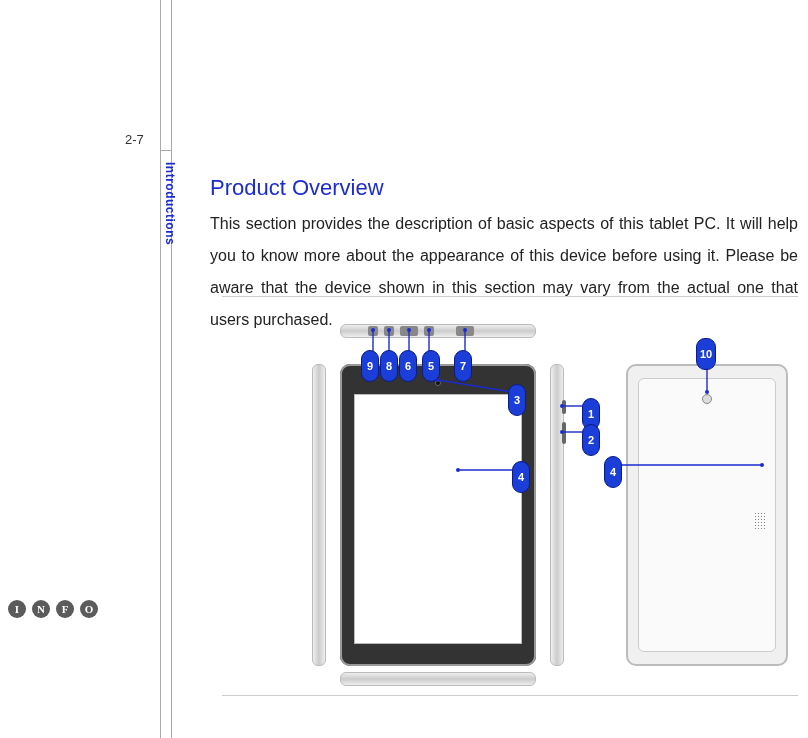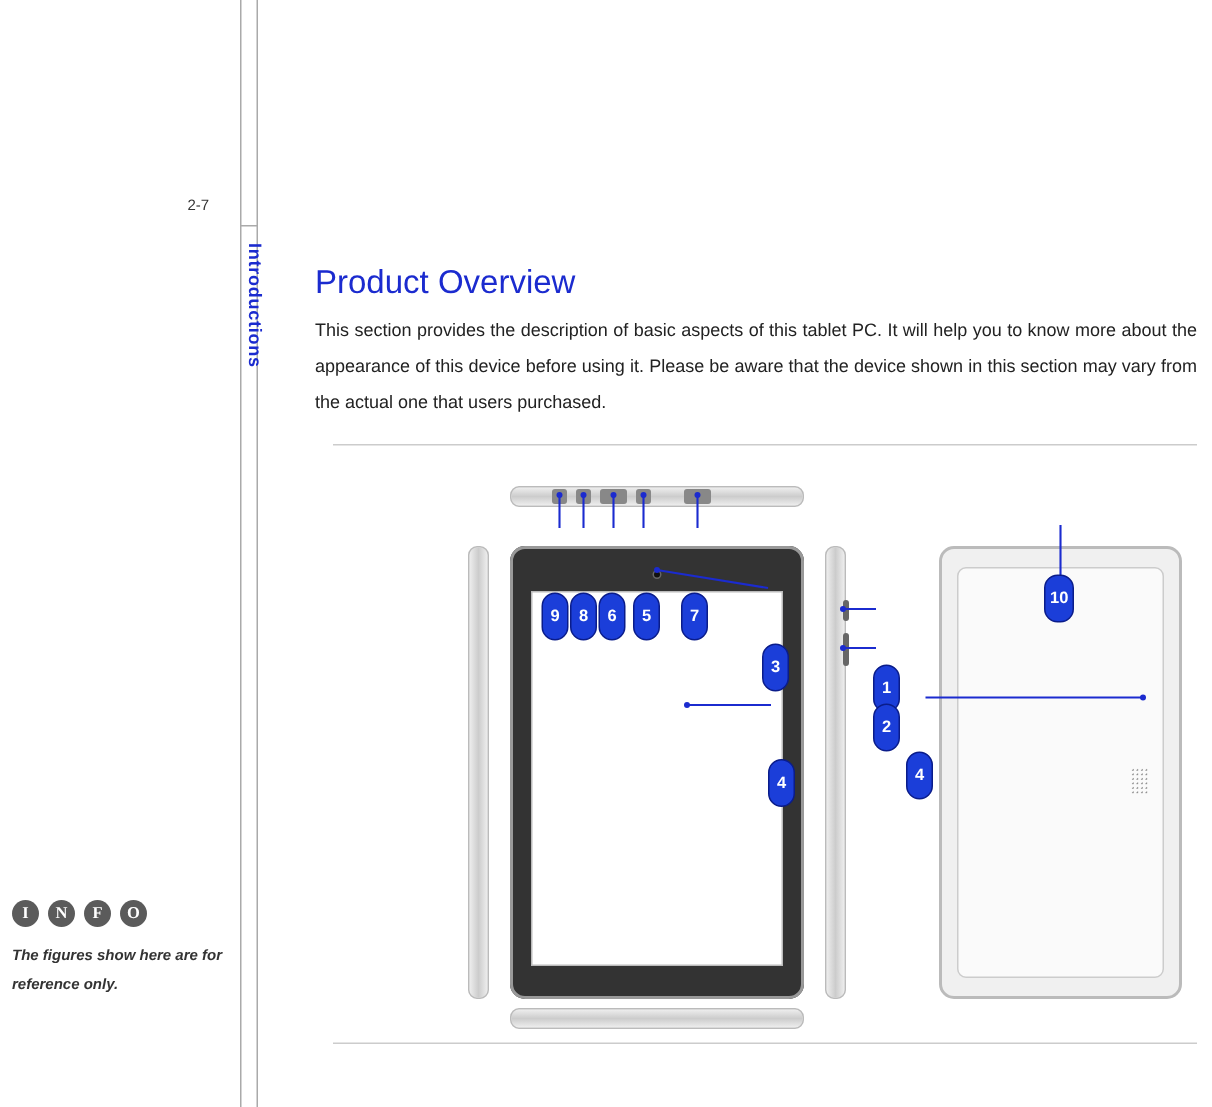--- a/index.html
+++ b/index.html
@@ -7,21 +7,21 @@
       font-family: Arial, Helvetica, sans-serif;
       width: 808px;
       height: 738px;
       background: #fff;
       position: relative;
       overflow: hidden;
     }
     .vline-l { position: absolute; top: 0; left: 160px; width: 1px; height: 738px; background: #aaa; }
     .vline-r { position: absolute; top: 0; left: 171px; width: 1px; height: 738px; background: #aaa; }
     .hline { position: absolute; top: 150px; left: 160px; width: 12px; height: 1px; background: #aaa; }
-    .page-num { position: absolute; top: 132px; left: 125px; font-size: 10px; color: #333; }
+    .page-num { position: absolute; top: 132px; left: 125px; font-size: 13px; color: #333; }
     .section-label {
       position: absolute;
       top: 162px;
       left: 163px;
       font-size: 12px;
       font-weight: bold;
       color: #1b2bcf;
       writing-mode: vertical-rl;
       text-orientation: mixed;
       letter-spacing: 0.5px;
@@ -32,21 +32,21 @@
       left: 210px;
       font-size: 22px;
       font-weight: normal;
       color: #1b2bcf;
     }
     .body-text {
       position: absolute;
       top: 208px;
       left: 210px;
       width: 588px;
-      font-size: 12px;
+      font-size: 16px;
       color: #222;
       line-height: 2.0;
       text-align: justify;
     }
     .hr { position: absolute; left: 222px; width: 576px; height: 1px; background: #ccc; }
     .hr.top { top: 296px; }
     .hr.bot { top: 695px; }
 
     .diagram { position: absolute; top: 310px; left: 222px; width: 576px; height: 380px; }
 
@@ -99,21 +99,20 @@
 
     
     .callout { position: absolute; pointer-events: none; }
     .cline { stroke: #1b2bcf; stroke-width: 1.4; fill: none; }
     .cdot { fill: #1b2bcf; }
     .bubble {
       position: absolute; min-width: 18px; height: 32px; padding: 0 3px;
       background: #1b3ed9; color: #fff; border-radius: 9px;
       font-size: 11px; font-weight: bold; display: flex; align-items: center; justify-content: center;
       border: 1px solid #0a1c8a;
-      margin-top: 45px;
     }
 
     
     .info-box { position: absolute; top: 600px; left: 8px; width: 146px; }
     .info-icons { display: flex; gap: 6px; margin-bottom: 10px; }
     .info-icons span {
       width: 18px; height: 18px; border-radius: 50%; background: #5b5b5b; color: #fff;
       display: inline-flex; align-items: center; justify-content: center; font-size: 11px; font-weight: bold;
       font-family: Georgia, serif;
     }
@@ -203,14 +202,13 @@
 
 <div class="hr bot"></div>
 
 <div class="info-box">
   <div class="info-icons">
     <span>I</span>
     <span>N</span>
     <span>F</span>
     <span>O</span>
   </div>
-  <div class="info-text">The figures show here are for reference only.</div>
 </div>
 
 </body></html>

